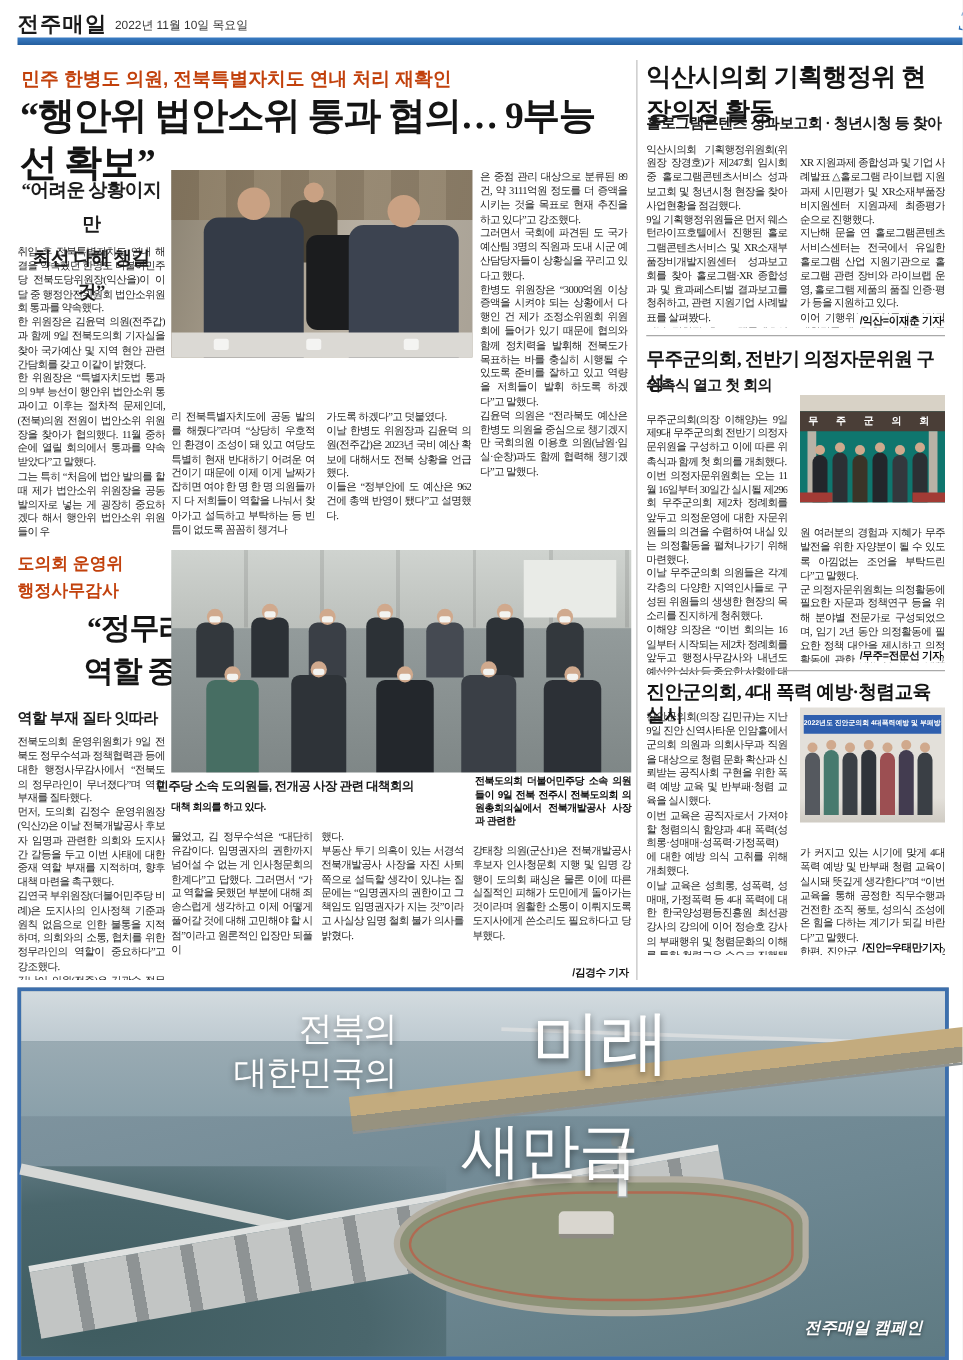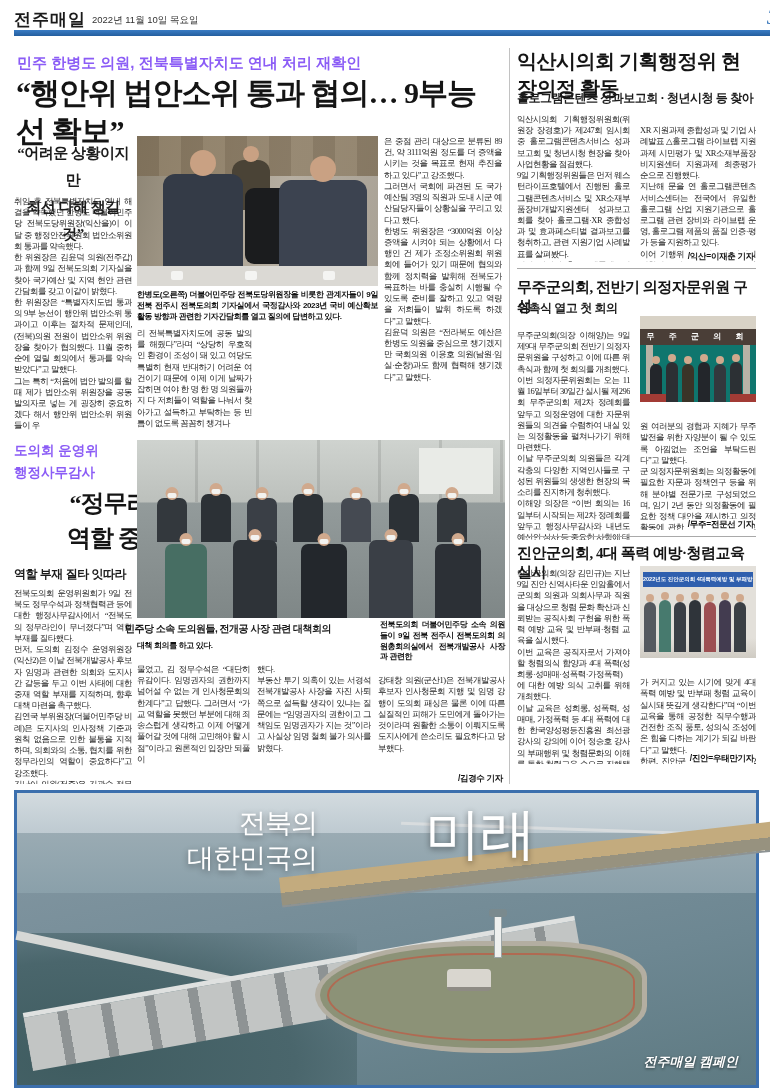--- a/index.html
+++ b/index.html
@@ -7,21 +7,21 @@
         font-family:"Liberation Sans","DejaVu Sans",sans-serif;color:#1b1b1b;padding-left:24px;}
 
   
   .paper-name{position:absolute;left:14px;top:8px;font-size:17px;font-weight:bold;letter-spacing:1px;}
   .edition-date{position:absolute;left:92px;top:14px;font-size:9.5px;color:#333;}
   .section-title{position:absolute;left:0;right:0;top:8px;text-align:center;font-size:16px;font-weight:bold;letter-spacing:6px;}
   .page-number{position:absolute;right:16px;top:4px;font-size:22px;color:#2d6fb7;font-family:"Liberation Serif","DejaVu Serif",serif;font-style:italic;}
   .topbar{position:absolute;left:14px;right:14px;top:30px;height:6px;background:linear-gradient(#3a7cc4,#245e9e);}
 
   
-  .kicker{color:#8b5cf6;font-weight:bold;white-space:pre-line;}
+  .kicker{color:#c2410c;font-weight:bold;white-space:pre-line;}
   .headline{font-family:"Liberation Serif","DejaVu Serif",serif;font-weight:700;color:#141414;letter-spacing:-1px;}
   .col{position:absolute;font-family:"Liberation Serif","DejaVu Serif",serif;font-size:8.5px;line-height:1.32;
        letter-spacing:-0.5px;text-align:justify;word-break:break-all;white-space:pre-line;color:#222;overflow:hidden;}
   .byline{position:absolute;right:2px;bottom:0;background:#fff;font-size:8.5px;font-weight:bold;color:#111;
           font-family:"Liberation Sans","DejaVu Sans",sans-serif;padding-left:4px;letter-spacing:-0.3px;}
   .caption{position:absolute;font-size:8px;font-weight:bold;line-height:1.35;letter-spacing:-0.4px;
            text-align:justify;word-break:break-all;color:#111;}
   .vrule{position:absolute;width:1px;background:#c2c2c2;}
   .hrule{position:absolute;height:1px;background:#a9a9a9;}
 
@@ -127,23 +127,25 @@
         <div class="hd1"></div>
       </div>
     <div class="p1man" style="left:142px;top:44px;width:88px;height:106px;background:#3c4350;">
         <div class="hd1"></div>
       </div>
     <div class="table"></div>
     <div class="cup" style="left:34px;"></div>
     <div class="cup" style="left:108px;"></div>
     <div class="cup" style="left:186px;"></div>
   </div>
-  <div class="caption" style="left:137px;top:290px;width:241px;">한병도(오른쪽) 더불어민주당 전북도당위원장을 비롯한 관계자들이 9일 전북 전주시 전북도의회 기자실에서 국정감사와 2023년 국비 예산확보 활동 방향과 관련한 기자간담회를 열고 질의에 답변하고 있다.</div>
 
   <div class="col" style="left:137px;top:328px;width:115px;height:104px;">리 전북특별자치도에 공동 발의를 해줬다”라며 “상당히 우호적인 환경이 조성이 돼 있고 여당도 특별히 현재 반대하기 어려운 여건이기 때문에 이제 이게 날짜가 잡히면 여야 한 명 한 명 의원들까지 다 저희들이 역할을 나눠서 찾아가고 설득하고 부탁하는 등 빈틈이 없도록 꼼꼼히 챙겨나</div>
+  <div class="col" style="left:261px;top:328px;width:116px;height:104px;">가도록 하겠다”고 덧붙였다.
+이날 한병도 위원장과 김윤덕 의원(전주갑)은 2023년 국비 예산 확보에 대해서도 전북 상황을 언급했다.
+이들은 “정부안에 도 예산은 962건에 총액 반영이 됐다”고 설명했다.</div>
   <div class="col" style="left:384px;top:136px;width:118px;height:296px;">은 중점 관리 대상으로 분류된 89건, 약 3111억원 정도를 더 증액을 시키는 것을 목표로 현재 추진을 하고 있다”고 강조했다.
 그러면서 국회에 파견된 도 국가예산팀 3명의 직원과 도내 시군 예산담당자들이 상황실을 꾸리고 있다고 했다.
 한병도 위원장은 “3000억원 이상 증액을 시켜야 되는 상황에서 다행인 건 제가 조정소위원회 위원회에 들어가 있기 때문에 협의와 함께 정치력을 발휘해 전북도가 목표하는 바를 충실히 시행될 수 있도록 준비를 잘하고 있고 역량을 저희들이 발휘 하도록 하겠다”고 말했다.
 김윤덕 의원은 “전라북도 예산은 한병도 의원을 중심으로 챙기겠지만 국회의원 이용호 의원(남원·임실·순창)과도 함께 협력해 챙기겠다”고 말했다.</div>
 
   <div class="kicker c-kicker">도의회 운영위
 행정사무감사</div>
   <div class="headline c-headline">“정무라인
 역할 중요”</div>
   <div class="c-subhead">역할 부재 질타 잇따라</div>
@@ -317,16 +319,17 @@
     <div class="island">
       <div class="grass"></div>
       <div class="path"></div>
     </div>
     <div class="bldg"></div>
     <div class="tower"></div>
     <div class="towercap"></div>
     <div class="slogan slogan-line1">전북의</div>
     <div class="slogan slogan-line2">대한민국의</div>
     <div class="slogan slogan-future">미래</div>
+    <div class="slogan slogan-smg">새만금</div>
     <div class="banner-credit">전주매일 캠페인</div>
   </div>
 
 </div>
 
 </body></html>

